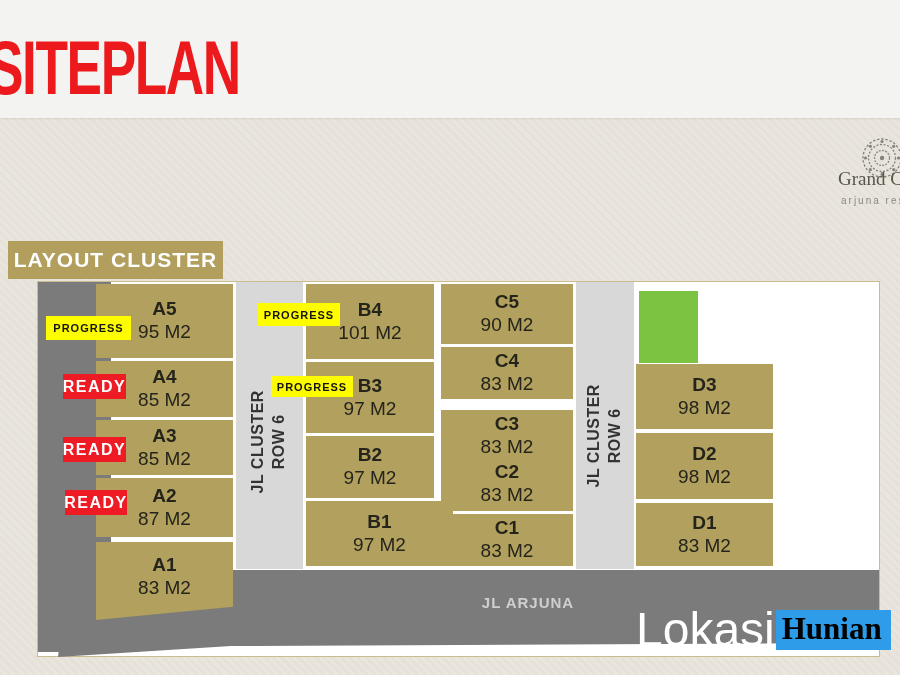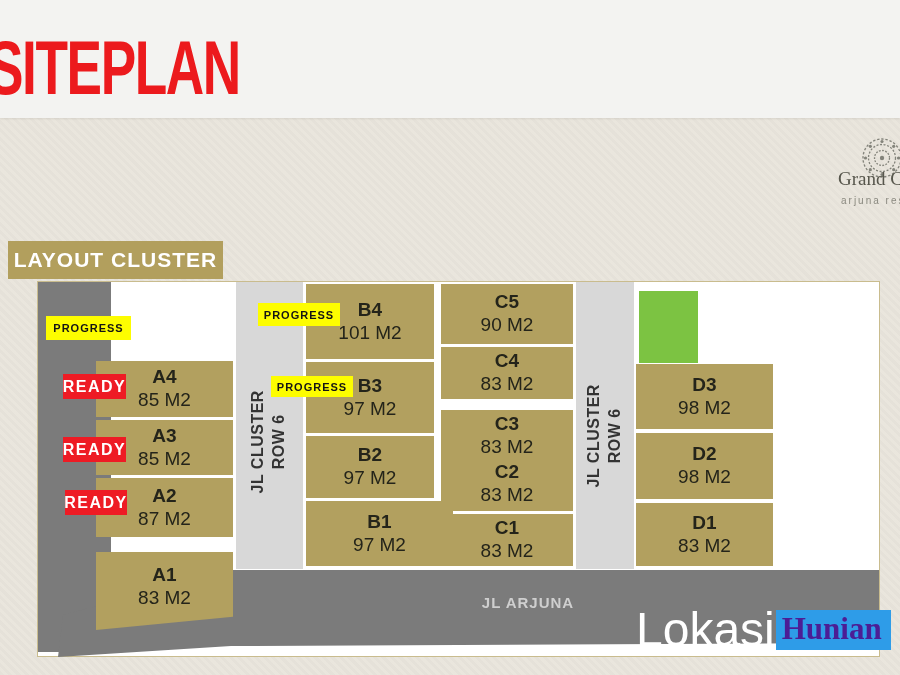--- a/index.html
+++ b/index.html
@@ -41,21 +41,21 @@
   .plot-id{font-weight:bold;font-size:19px;line-height:1.2;}
   .plot-area{font-size:19px;line-height:1.2;}
   .green-plot{position:absolute;left:601px;top:9px;width:59px;height:72px;background:#7cc342;}
   
   .tag{position:absolute;display:flex;align-items:center;justify-content:center;font-weight:bold;}
   .tag.progress{background:#fdfd00;color:#141414;font-size:11px;letter-spacing:1px;}
   .tag.ready{background:#ee1b24;color:#ffffff;font-size:16px;letter-spacing:1.5px;text-align:center;}
   
   .watermark{position:absolute;left:598px;top:324px;display:flex;align-items:center;}
   .wm-1{color:#ffffff;font-size:48px;line-height:1;}
-  .wm-2{background:#2e9ce8;color:#4c1d95;font-family:"Liberation Serif",serif;font-weight:bold;
+  .wm-2{background:#2e9ce8;color:#000000;font-family:"Liberation Serif",serif;font-weight:bold;
         font-size:31px;line-height:1;padding:3px 9px 6px 6px;margin-left:1px;}
 </style>
 </head>
 <body>
 
 <div id="page">
 
   <div class="topband"></div>
   <div class="title">SITEPLAN</div>
 
@@ -94,33 +94,37 @@
     <div class="road-label" style="left:156px;top:139px;">
       <div>JL CLUSTER</div>
       <div>ROW 6</div>
     </div>
     <div class="road-label" style="left:492px;top:133px;">
       <div>JL CLUSTER</div>
       <div>ROW 6</div>
     </div>
     <div id="roadMainLabel">JL ARJUNA</div>
 
+    <div class="plot" style="left:58px;top:2px;width:137px;height:74px;">
+      <span class="plot-id">A5</span>
+      <span class="plot-area">95 M2</span>
+    </div>
     <div class="plot" style="left:58px;top:79px;width:137px;height:56px;">
       <span class="plot-id">A4</span>
       <span class="plot-area">85 M2</span>
     </div>
     <div class="plot" style="left:58px;top:138px;width:137px;height:55px;">
       <span class="plot-id">A3</span>
       <span class="plot-area">85 M2</span>
     </div>
     <div class="plot" style="left:58px;top:196px;width:137px;height:59px;">
       <span class="plot-id">A2</span>
       <span class="plot-area">87 M2</span>
     </div>
-    <div class="plot" style="left:58px;top:270px;width:137px;height:70px;clip-path:polygon(0 0,100% 0,100% 83%,0 100%);padding-bottom:8px;">
+    <div class="plot" style="left:58px;top:260px;width:137px;height:70px;clip-path:polygon(0 0,100% 0,100% 83%,0 100%);padding-bottom:8px;">
       <span class="plot-id">A1</span>
       <span class="plot-area">83 M2</span>
     </div>
 
     <div class="plot" style="left:268px;top:2px;width:128px;height:75px;">
       <span class="plot-id">B4</span>
       <span class="plot-area">101 M2</span>
     </div>
     <div class="plot" style="left:268px;top:80px;width:128px;height:71px;">
       <span class="plot-id">B3</span>

